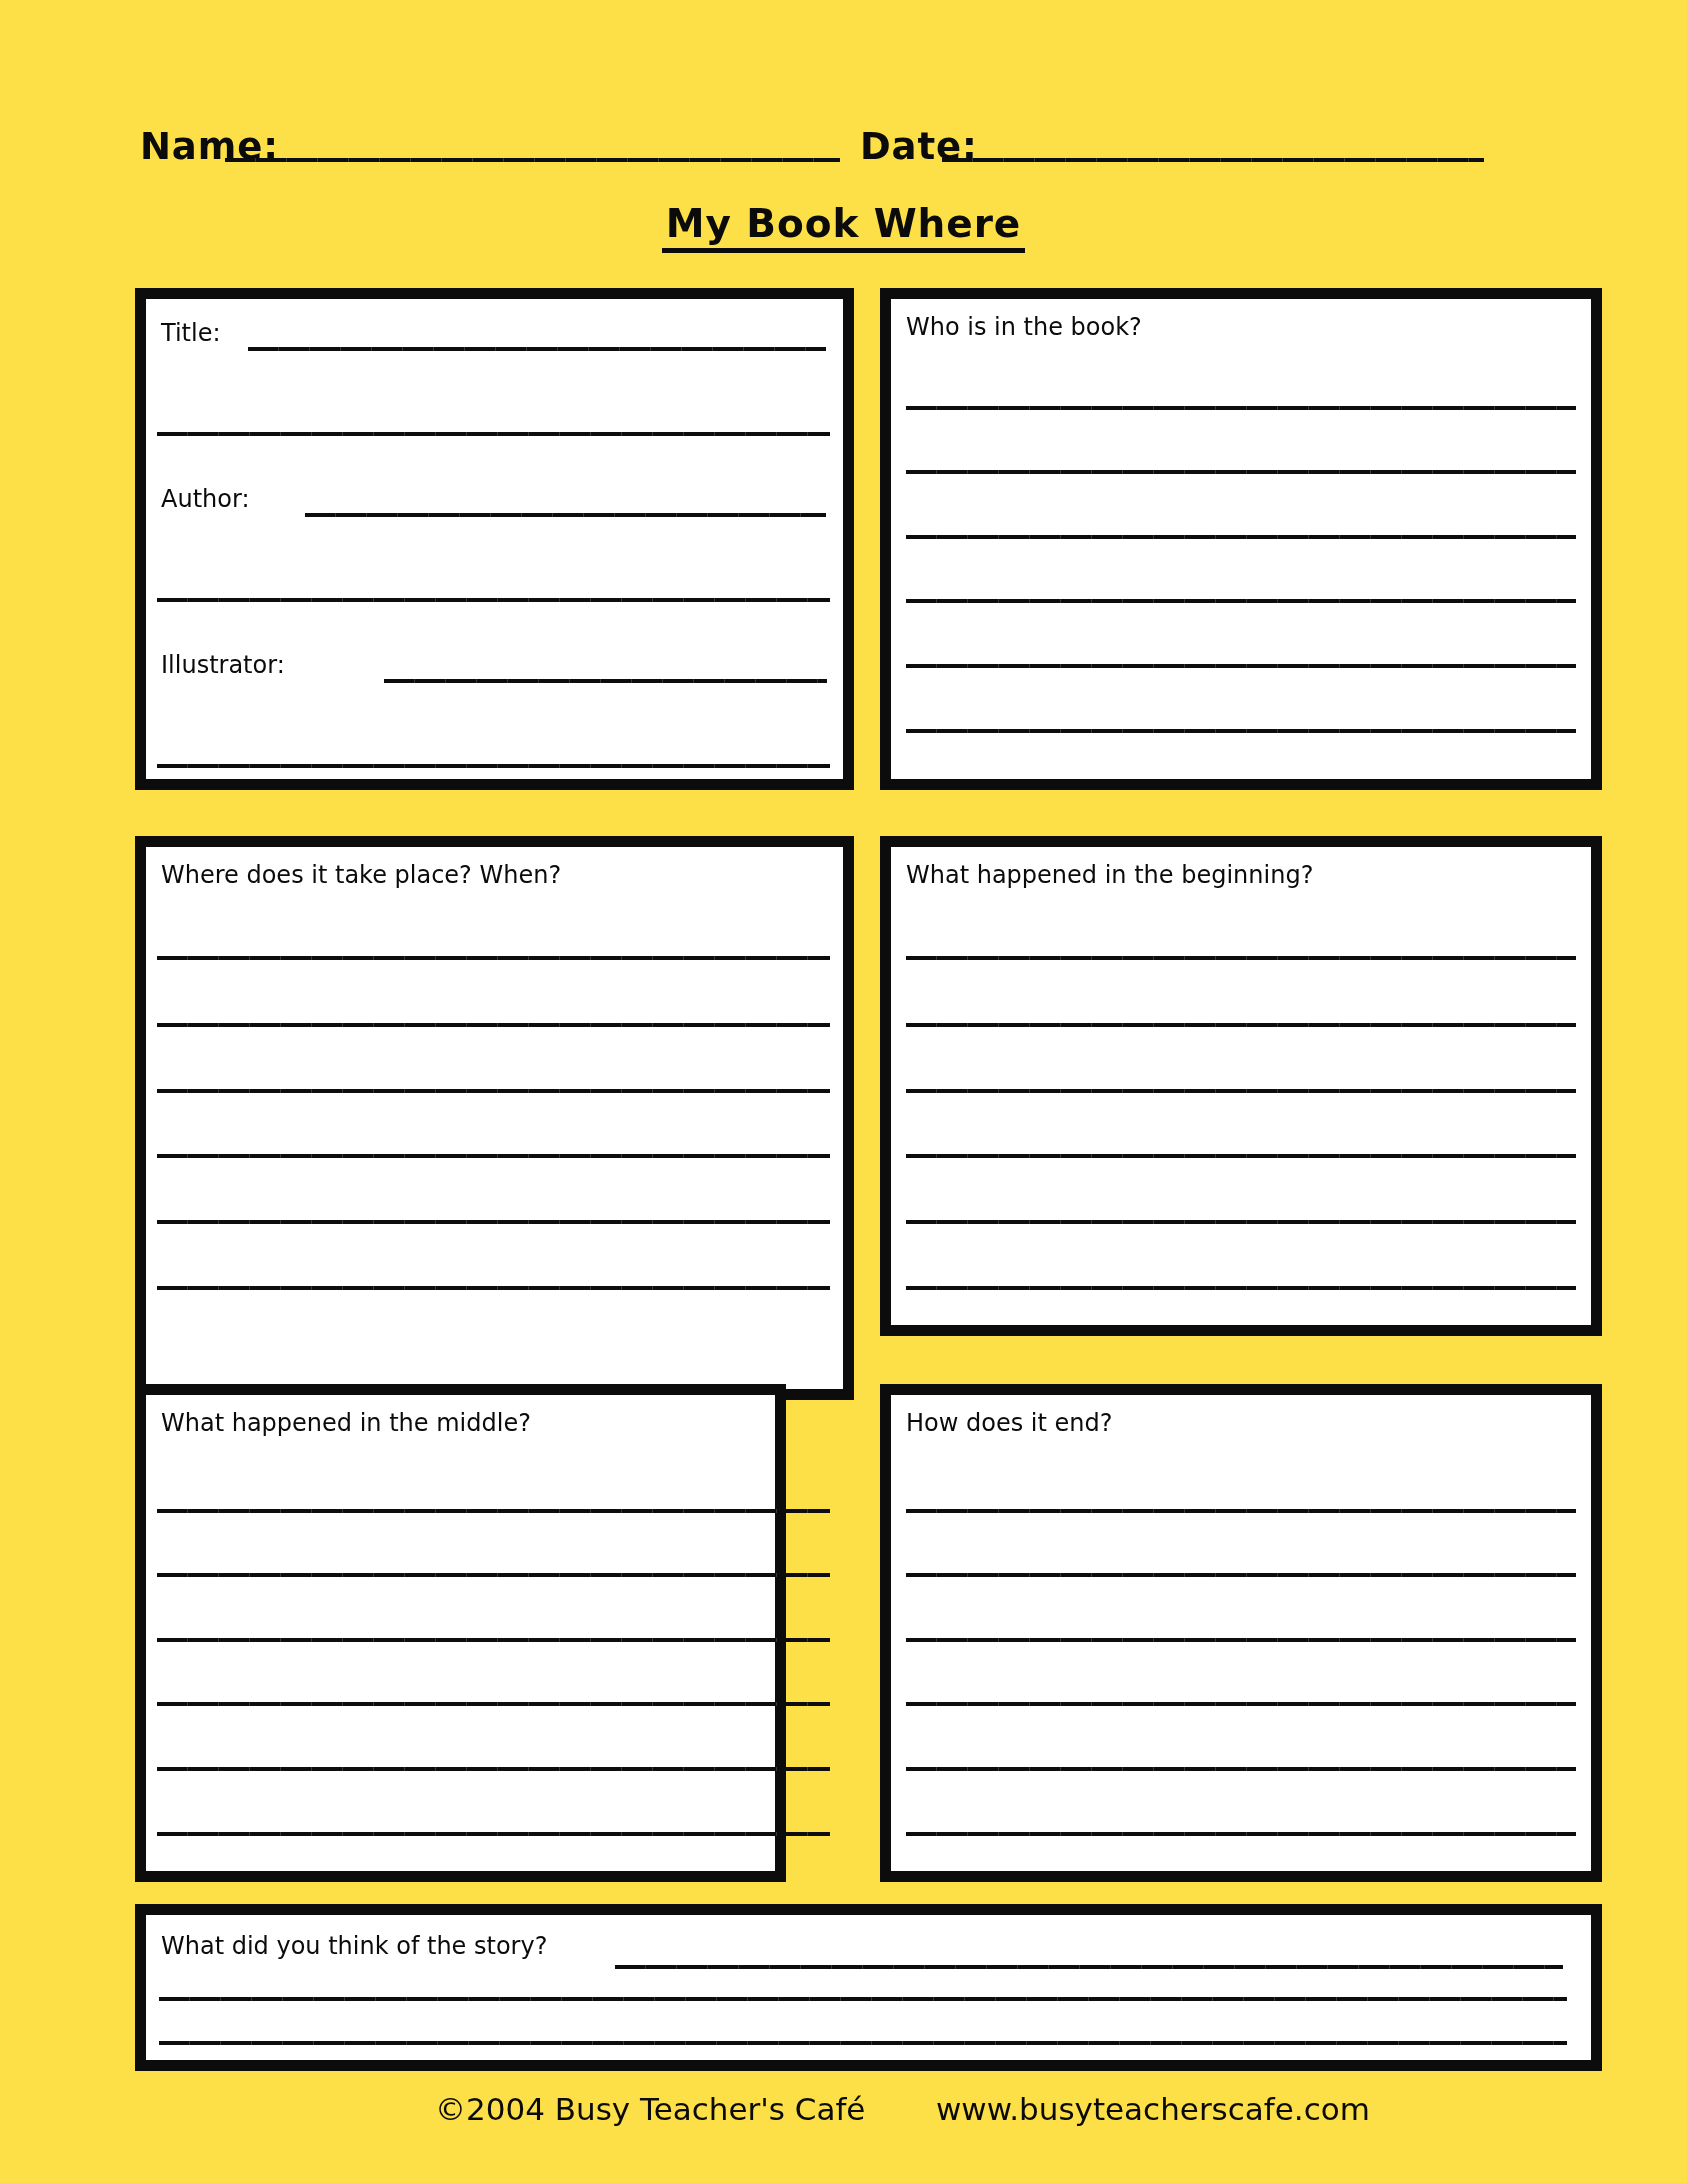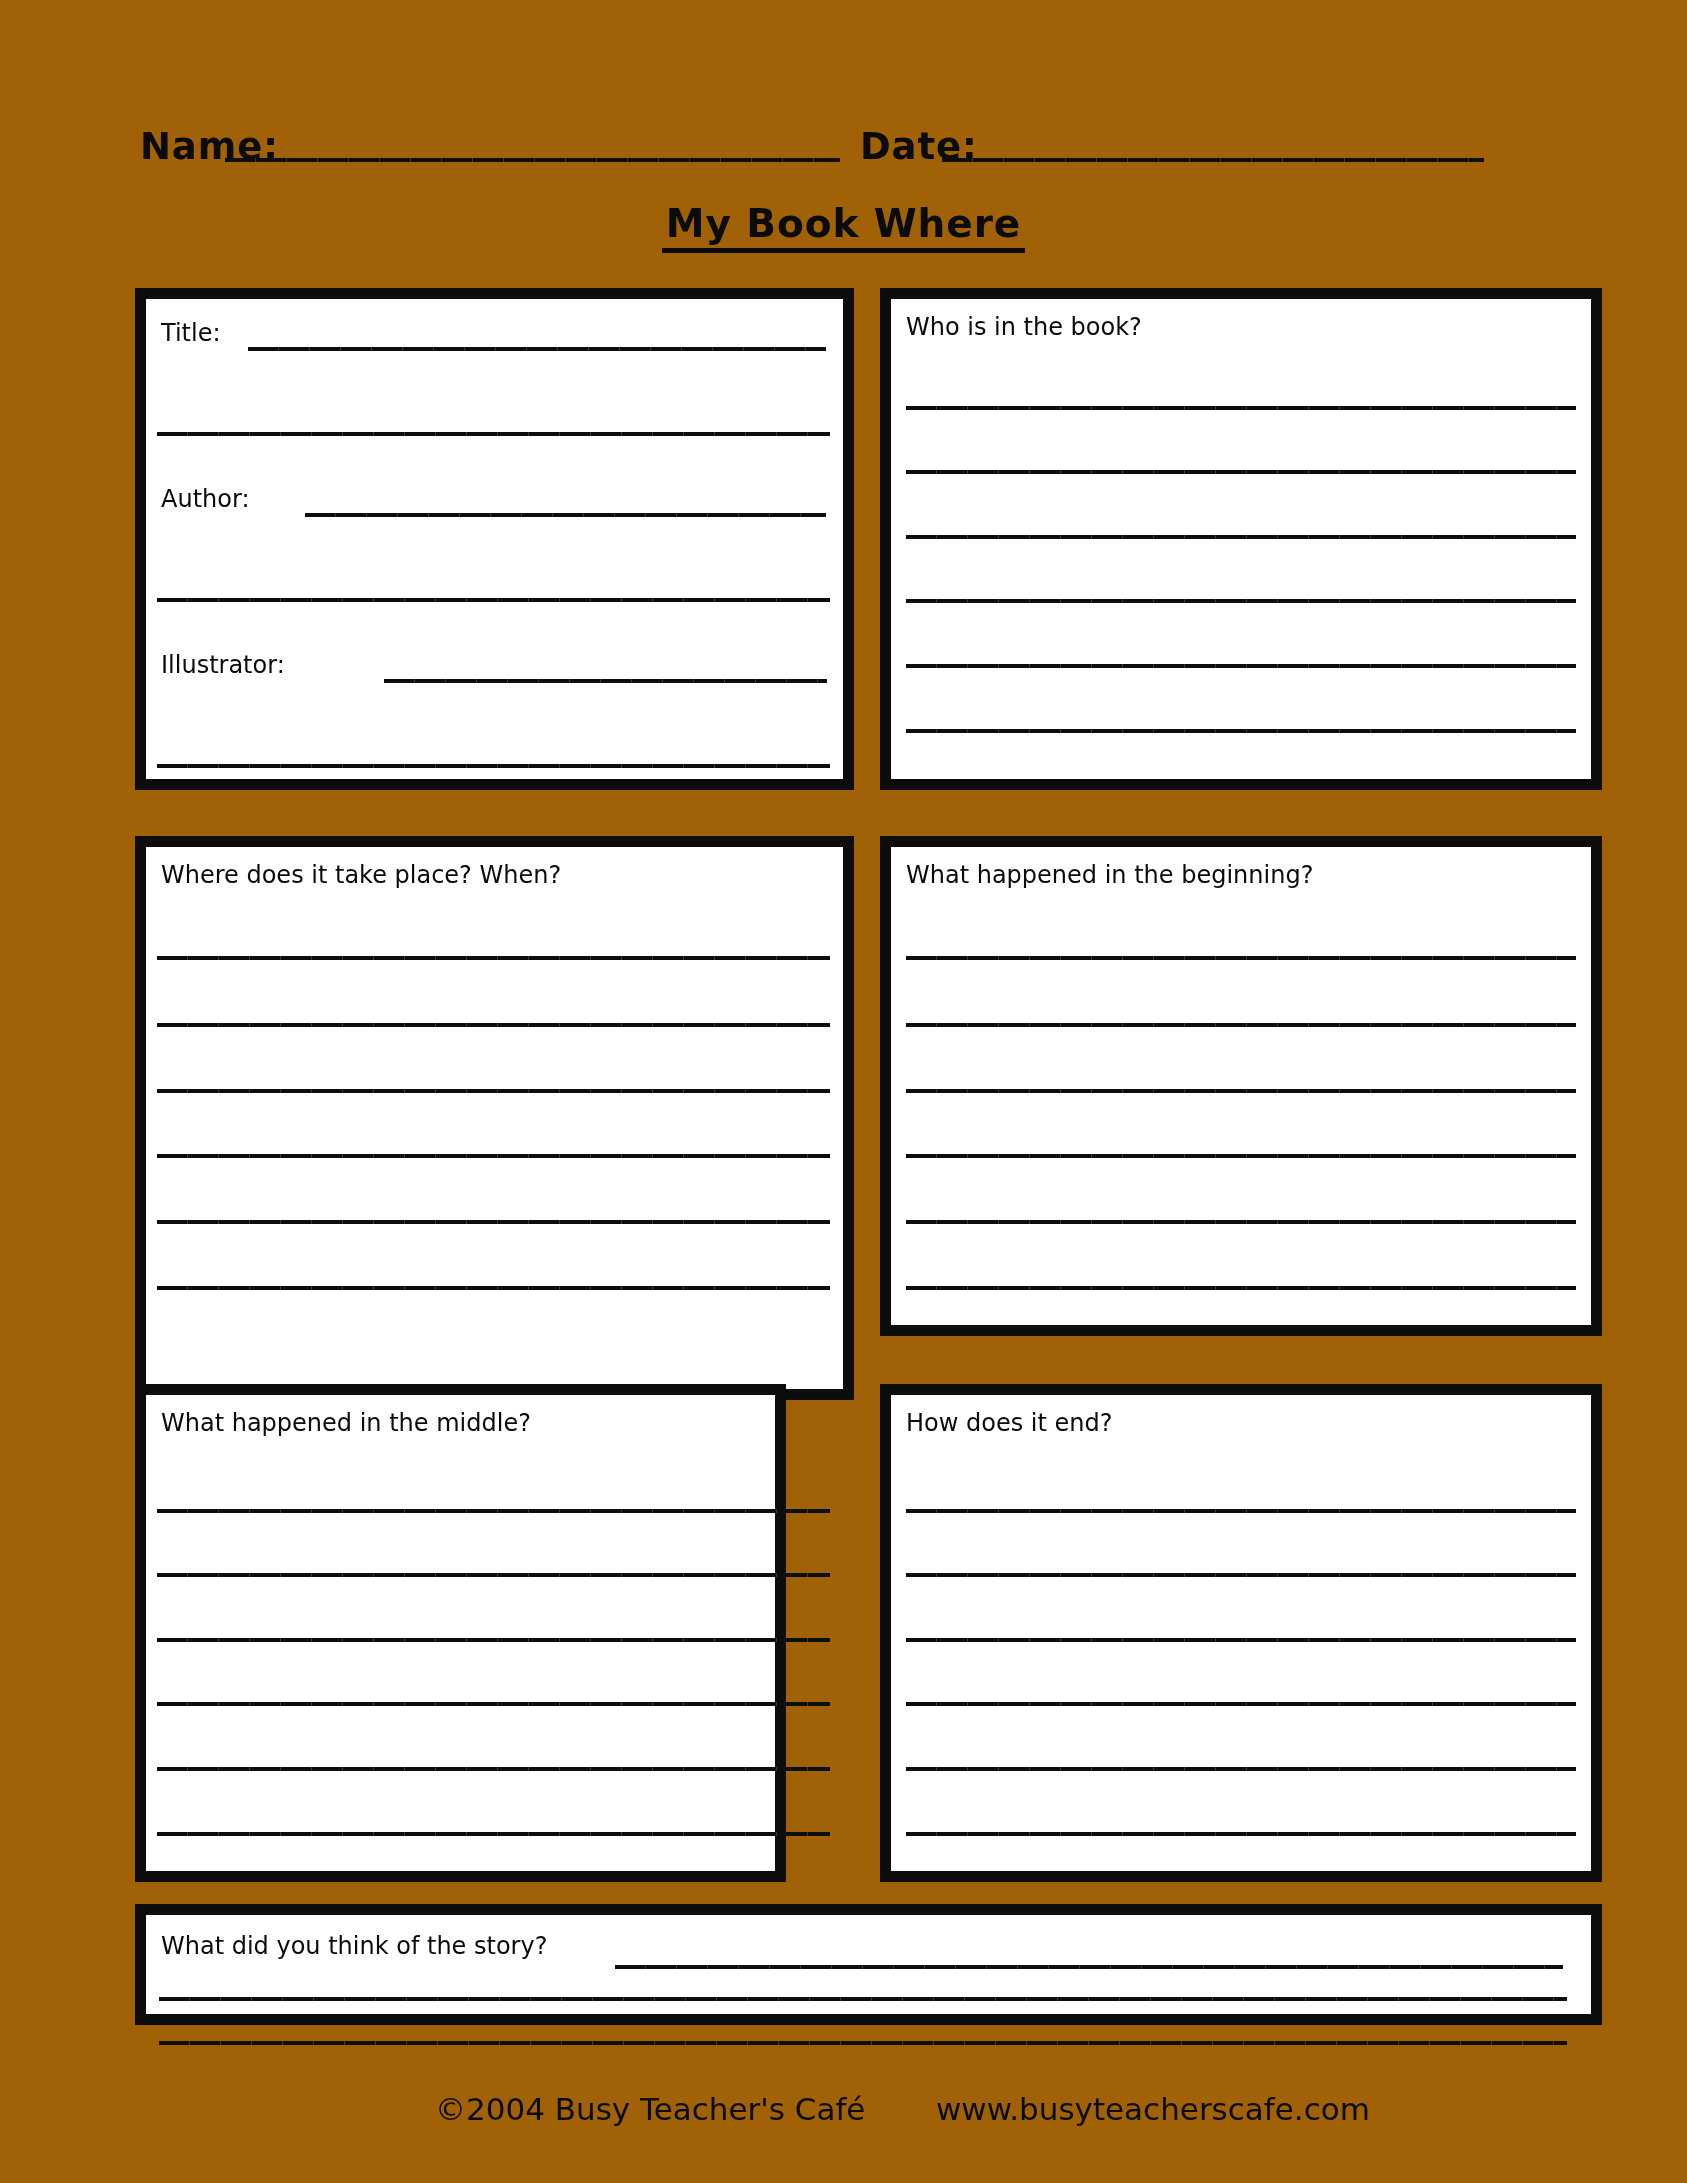--- a/index.html
+++ b/index.html
@@ -1,19 +1,19 @@
 <!DOCTYPE html>
 <html style="font-size:14px"><head>
 <meta charset="utf-8">
 <style>
   html,body{margin:0;padding:0;background:#ffffff;}
   .page{
     position:relative;
     width:1687px;height:2184px;
-    background:#a16207;
+    background:#fde047;
     color:#0b0b0b;
     font-family:"DejaVu Sans","Liberation Sans",sans-serif;
     overflow:hidden;
   }
   .lbl{position:absolute;line-height:1;white-space:nowrap;}
   .topline-label{font-size:37px;font-weight:700;letter-spacing:0.9px;}
   .report-title{
     position:absolute;top:204px;left:0;width:100%;text-align:center;
   }
   .report-title span{
@@ -103,21 +103,21 @@
   <div class="box" style="left:880px;top:1384px;width:722px;height:498px;">
     <span class="lbl box-header" style="left:15px;top:15.7px;">How does it end?</span>
     <div class="wline" style="left:15px;top:114px;width:670px;"></div>
     <div class="wline" style="left:15px;top:178px;width:670px;"></div>
     <div class="wline" style="left:15px;top:243px;width:670px;"></div>
     <div class="wline" style="left:15px;top:307px;width:670px;"></div>
     <div class="wline" style="left:15px;top:372px;width:670px;"></div>
     <div class="wline" style="left:15px;top:437px;width:670px;"></div>
   </div>
 
-  <div class="box" style="left:135px;top:1904px;width:1467px;height:121px;">
+  <div class="box" style="left:135px;top:1904px;width:1467px;height:167px;">
     <span class="lbl box-header" style="left:15px;top:19px;">What did you think of the story?</span>
     <div class="wline" style="left:469px;top:50px;width:948px;"></div>
     <div class="wline" style="left:13px;top:82px;width:1408px;"></div>
     <div class="wline" style="left:13px;top:126px;width:1408px;"></div>
   </div>
 
   <span class="footer-text" style="left:435px;top:2094px;">©2004 Busy Teacher's Café</span>
   <span class="footer-text" style="left:936px;top:2094px;">www.busyteacherscafe.com</span>
 
 </div>

